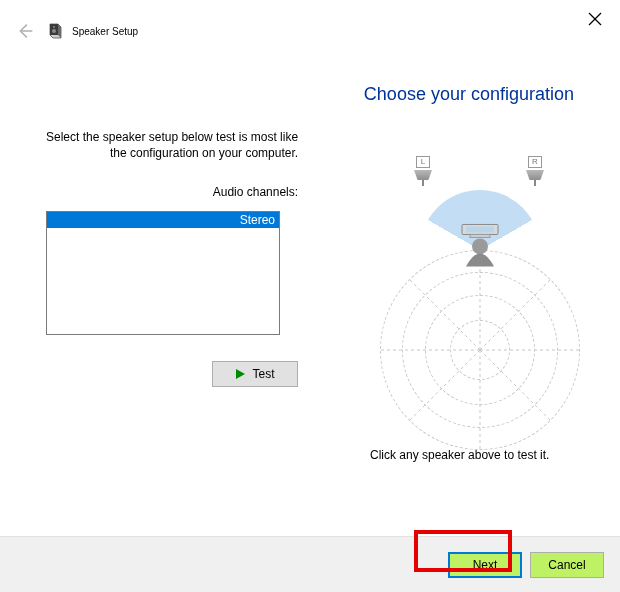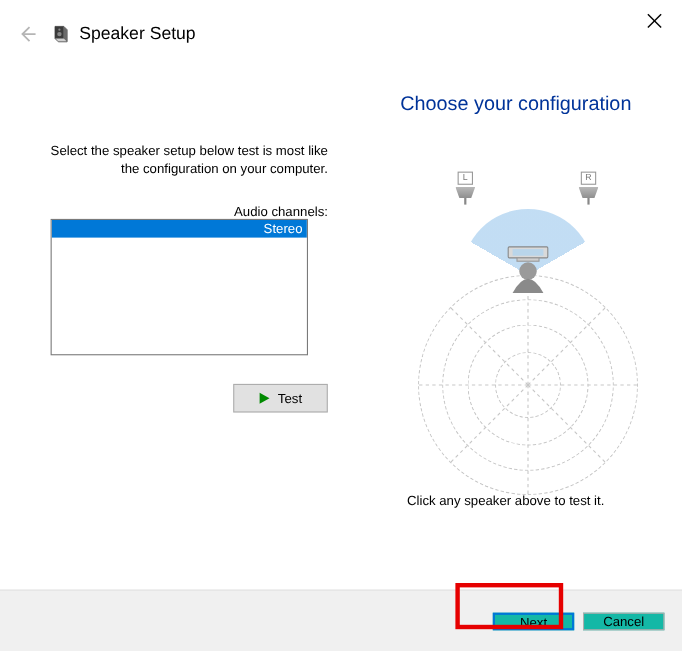--- a/index.html
+++ b/index.html
@@ -31,41 +31,41 @@
     width: 22px;
     height: 22px;
     margin-right: 10px;
     color: #b5b5b5;
   }
   .speaker-box-icon {
     width: 18px; height: 18px;
     margin-right: 8px;
   }
   .wizard-title {
-    font-size: 16px;
+    font-size: 10px;
   }
   .content {
     padding: 0 46px 0 46px;
     text-align: right;
   }
   .heading {
     color: #003399;
     font-size: 18px;
     font-weight: 400;
     margin: 42px 0 10px 0;
   }
   .desc {
     font-size: 12px;
     line-height: 1.35;
     max-width: 280px;
     margin: 14px 0 24px 0;
   }
   .label {
     font-size: 12px;
-    margin-bottom: 0;
+    margin-bottom: 12px;
   }
   .columns {
     display: flex;
     gap: 40px;
     align-items: flex-start;
   }
   .listbox {
     width: 234px;
     height: 124px;
     border: 1px solid #7a7a7a;
@@ -122,23 +122,23 @@
     height: 56px;
     background: #f0f0f0;
     border-top: 1px solid #e2e2e2;
     display: flex;
     align-items: center;
     justify-content: flex-end;
     padding-right: 16px;
     gap: 8px;
   }
   .btn {
-    height: 16px;
+    height: 26px;
     min-width: 74px;
-    background: #14b8a6;
+    background: #bef264;
     border: 1px solid #adadad;
     font-size: 12px;
     cursor: pointer;
     padding: 0 12px;
   }
   .btn.default {
     border: 2px solid #0078d7;
   }
   .highlight-frame {
     position: absolute;

